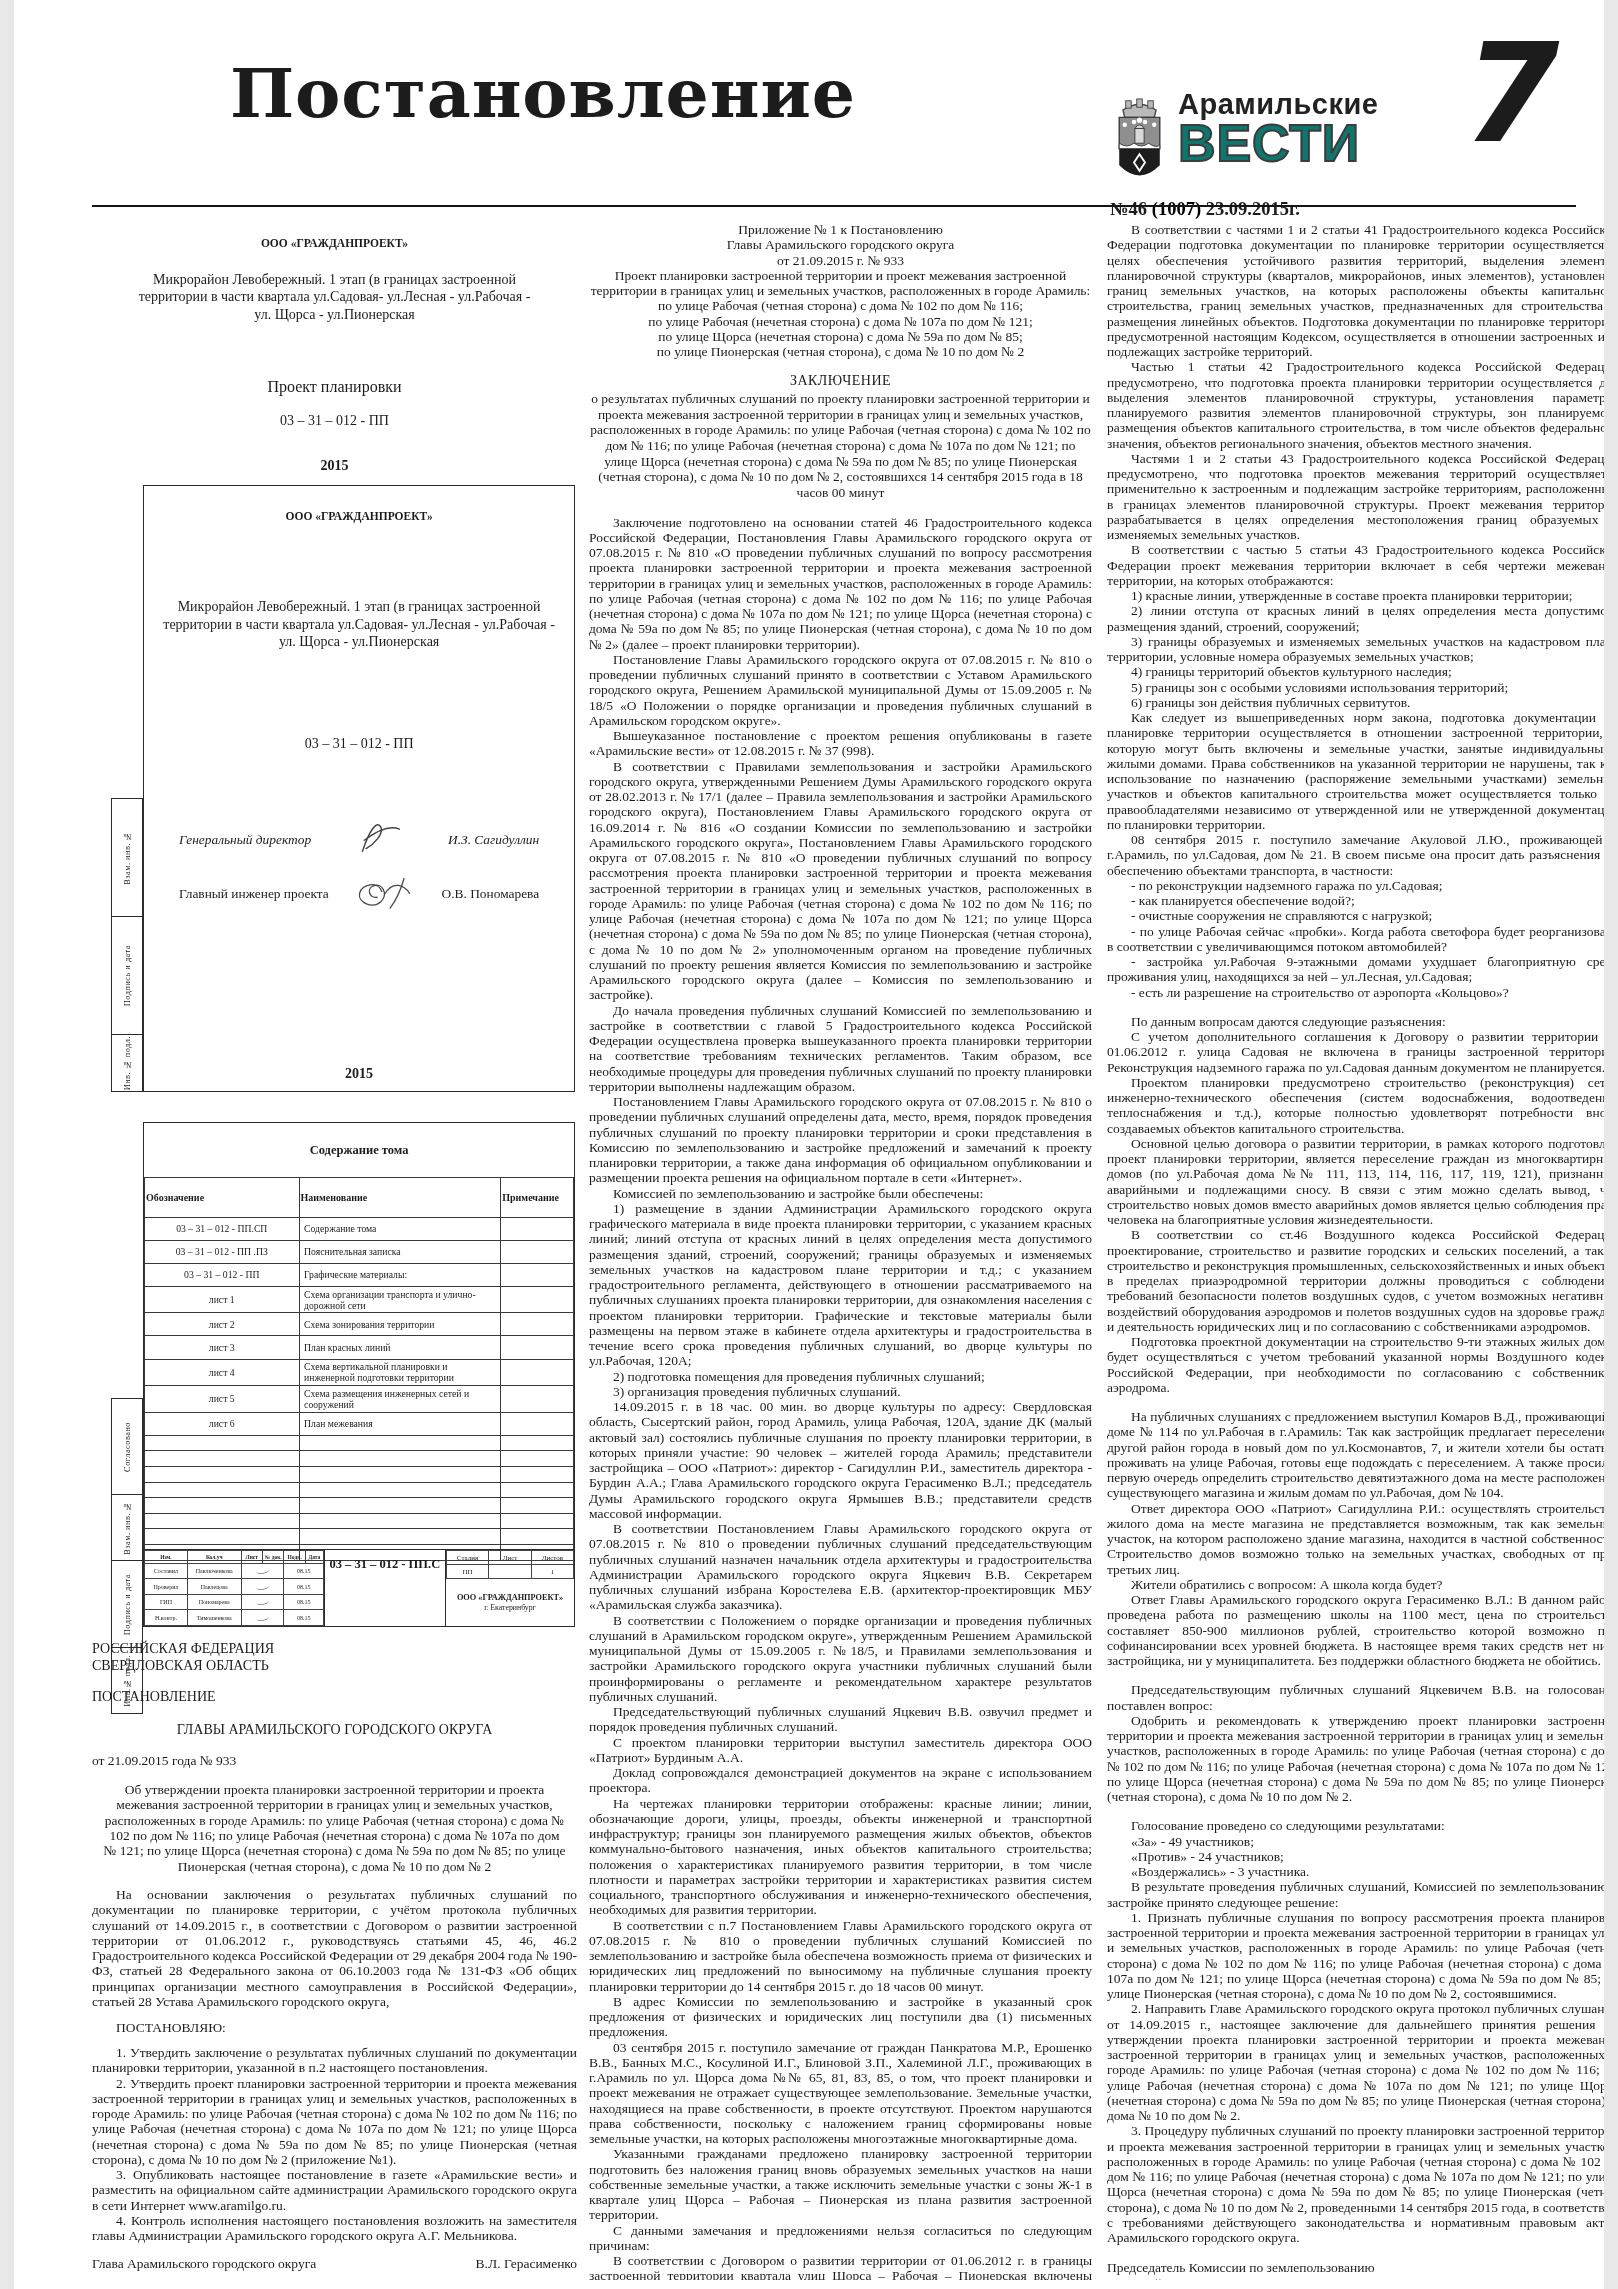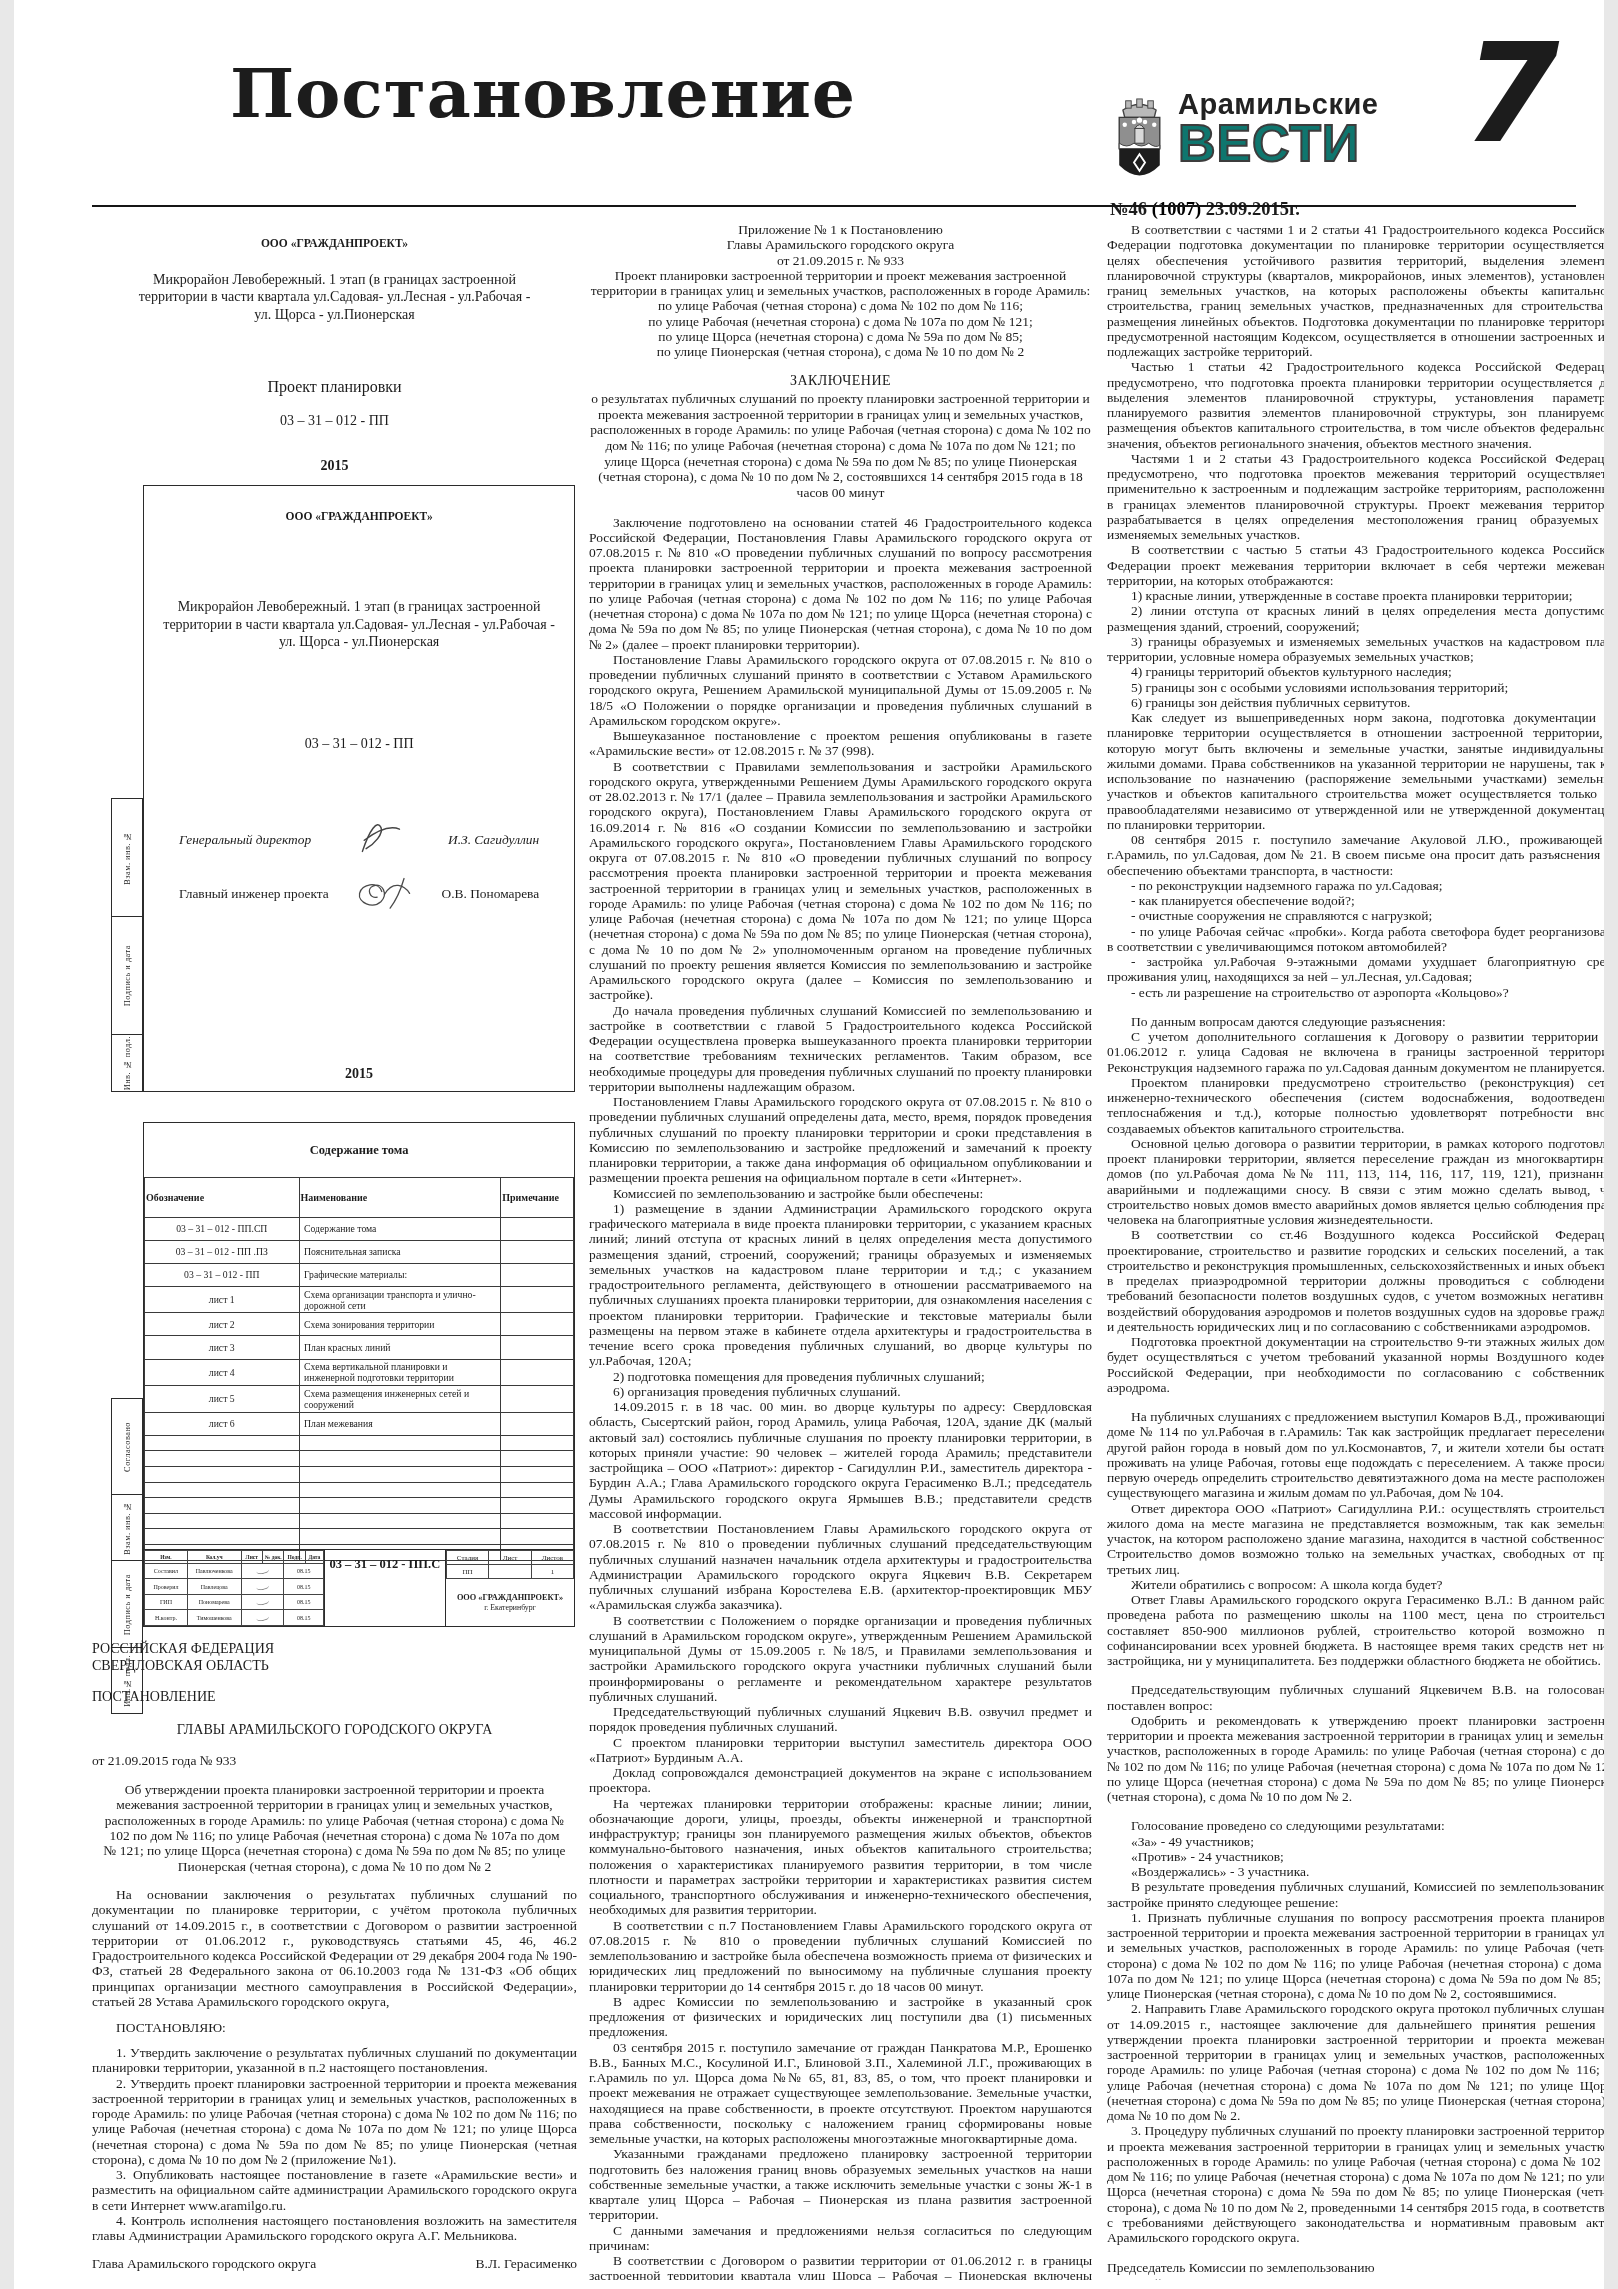--- a/index.html
+++ b/index.html
@@ -428,21 +428,21 @@
       <div class="body-list">
           <p class="bp mt8">Заключение подготовлено на основании статей 46 Градостроительного кодекса Российской Федерации, Постановления Главы Арамильского городского округа от 07.08.2015 г. № 810 «О проведении публичных слушаний по вопросу рассмотрения проекта планировки застроенной территории и проекта межевания застроенной территории в границах улиц и земельных участков, расположенных в городе Арамиль: по улице Рабочая (четная сторона) с дома № 102 по дом № 116; по улице Рабочая (нечетная сторона) с дома № 107а по дом № 121; по улице Щорса (нечетная сторона) с дома № 59а по дом № 85; по улице Пионерская (четная сторона), с дома № 10 по дом № 2» (далее – проект планировки территории).</p>
           <p class="bp">Постановление Главы Арамильского городского округа от 07.08.2015 г. № 810 о проведении публичных слушаний принято в соответствии с Уставом Арамильского городского округа, Решением Арамильской муниципальной Думы от 15.09.2005 г. № 18/5 «О Положении о порядке организации и проведения публичных слушаний в Арамильском городском округе».</p>
           <p class="bp">Вышеуказанное постановление с проектом решения опубликованы в газете «Арамильские вести» от 12.08.2015 г. № 37 (998).</p>
           <p class="bp">В соответствии с Правилами землепользования и застройки Арамильского городского округа, утвержденными Решением Думы Арамильского городского округа от 28.02.2013 г. № 17/1 (далее – Правила землепользования и застройки Арамильского городского округа), Постановлением Главы Арамильского городского округа от 16.09.2014 г. № 816 «О создании Комиссии по землепользованию и застройки Арамильского городского округа», Постановлением Главы Арамильского городского округа от 07.08.2015 г. № 810 «О проведении публичных слушаний по вопросу рассмотрения проекта планировки застроенной территории и проекта межевания застроенной территории в границах улиц и земельных участков, расположенных в городе Арамиль: по улице Рабочая (четная сторона) с дома № 102 по дом № 116; по улице Рабочая (нечетная сторона) с дома № 107а по дом № 121; по улице Щорса (нечетная сторона) с дома № 59а по дом № 85; по улице Пионерская (четная сторона), с дома № 10 по дом № 2» уполномоченным органом на проведение публичных слушаний по проекту решения является Комиссия по землепользованию и застройке Арамильского городского округа (далее – Комиссия по землепользованию и застройке).</p>
           <p class="bp">До начала проведения публичных слушаний Комиссией по землепользованию и застройке в соответствии с главой 5 Градостроительного кодекса Российской Федерации осуществлена проверка вышеуказанного проекта планировки территории на соответствие требованиям технических регламентов. Таким образом, все необходимые процедуры для проведения публичных слушаний по проекту планировки территории выполнены надлежащим образом.</p>
           <p class="bp">Постановлением Главы Арамильского городского округа от 07.08.2015 г. № 810 о проведении публичных слушаний определены дата, место, время, порядок проведения публичных слушаний по проекту планировки территории и сроки представления в Комиссию по землепользованию и застройке предложений и замечаний к проекту планировки территории, а также дана информация об официальном опубликовании и размещении проекта решения на официальном портале в сети «Интернет».</p>
           <p class="bp">Комиссией по землепользованию и застройке были обеспечены:</p>
           <p class="bp">1) размещение в здании Администрации Арамильского городского округа графического материала в виде проекта планировки территории, с указанием красных линий; линий отступа от красных линий в целях определения места допустимого размещения зданий, строений, сооружений; границы образуемых и изменяемых земельных участков на кадастровом плане территории и т.д.; с указанием градостроительного регламента, действующего в отношении рассматриваемого на публичных слушаниях проекта планировки территории, для ознакомления населения с проектом планировки территории. Графические и текстовые материалы были размещены на первом этаже в кабинете отдела архитектуры и градостроительства в течение всего срока проведения публичных слушаний, во дворце культуры по ул.Рабочая, 120А;</p>
           <p class="bp">2) подготовка помещения для проведения публичных слушаний;</p>
-          <p class="bp">6) организация проведения публичных слушаний.</p>
+          <p class="bp">3) организация проведения публичных слушаний.</p>
           <p class="bp">14.09.2015 г. в 18 час. 00 мин. во дворце культуры по адресу: Свердловская область, Сысертский район, город Арамиль, улица Рабочая, 120А, здание ДК (малый актовый зал) состоялись публичные слушания по проекту планировки территории, в которых приняли участие: 90 человек – жителей города Арамиль; представители застройщика – ООО «Патриот»: директор - Сагидуллин Р.И., заместитель директора - Бурдин А.А.; Глава Арамильского городского округа Герасименко В.Л.; председатель Думы Арамильского городского округа Ярмышев В.В.; представители средств массовой информации.</p>
           <p class="bp">В соответствии Постановлением Главы Арамильского городского округа от 07.08.2015 г. № 810 о проведении публичных слушаний председательствующим публичных слушаний назначен начальник отдела архитектуры и градостроительства Администрации Арамильского городского округа Яцкевич В.В. Секретарем публичных слушаний избрана Коростелева Е.В. (архитектор-проектировщик МБУ «Арамильская служба заказчика).</p>
           <p class="bp">В соответствии с Положением о порядке организации и проведения публичных слушаний в Арамильском городском округе», утвержденным Решением Арамильской муниципальной Думы от 15.09.2005 г. №18/5, и Правилами землепользования и застройки Арамильского городского округа участники публичных слушаний были проинформированы о регламенте и рекомендательном характере результатов публичных слушаний.</p>
           <p class="bp">Председательствующий публичных слушаний Яцкевич В.В. озвучил предмет и порядок проведения публичных слушаний.</p>
           <p class="bp">С проектом планировки территории выступил заместитель директора ООО «Патриот» Бурдиным А.А.</p>
           <p class="bp">Доклад сопровождался демонстрацией документов на экране с использованием проектора.</p>
           <p class="bp">На чертежах планировки территории отображены: красные линии; линии, обозначающие дороги, улицы, проезды, объекты инженерной и транспортной инфраструктур; границы зон планируемого размещения жилых объектов, объектов коммунально-бытового назначения, иных объектов капитального строительства; положения о характеристиках планируемого развития территории, в том числе плотности и параметрах застройки территории и характеристиках развития систем социального, транспортного обслуживания и инженерно-технического обеспечения, необходимых для развития территории.</p>
           <p class="bp">В соответствии с п.7 Постановлением Главы Арамильского городского округа от 07.08.2015 г. № 810 о проведении публичных слушаний Комиссией по землепользованию и застройке была обеспечена возможность приема от физических и юридических лиц предложений по выносимому на публичные слушания проекту планировки территории до 14 сентября 2015 г. до 18 часов 00 минут.</p>
           <p class="bp">В адрес Комиссии по землепользованию и застройке в указанный срок предложения от физических и юридических лиц поступили два (1) письменных предложения.</p>
           <p class="bp">03 сентября 2015 г. поступило замечание от граждан Панкратова М.Р., Ерошенко В.В., Банных М.С., Косулиной И.Г., Блиновой З.П., Халеминой Л.Г., проживающих в г.Арамиль по ул. Щорса дома №№ 65, 81, 83, 85, о том, что проект планировки и проект межевания не отражает существующее землепользование. Земельные участки, находящиеся на праве собственности, в проекте отсутствуют. Проектом нарушаются права собственности, поскольку с наложением границ сформированы новые земельные участки, на которых расположены многоэтажные многоквартирные дома.</p>

